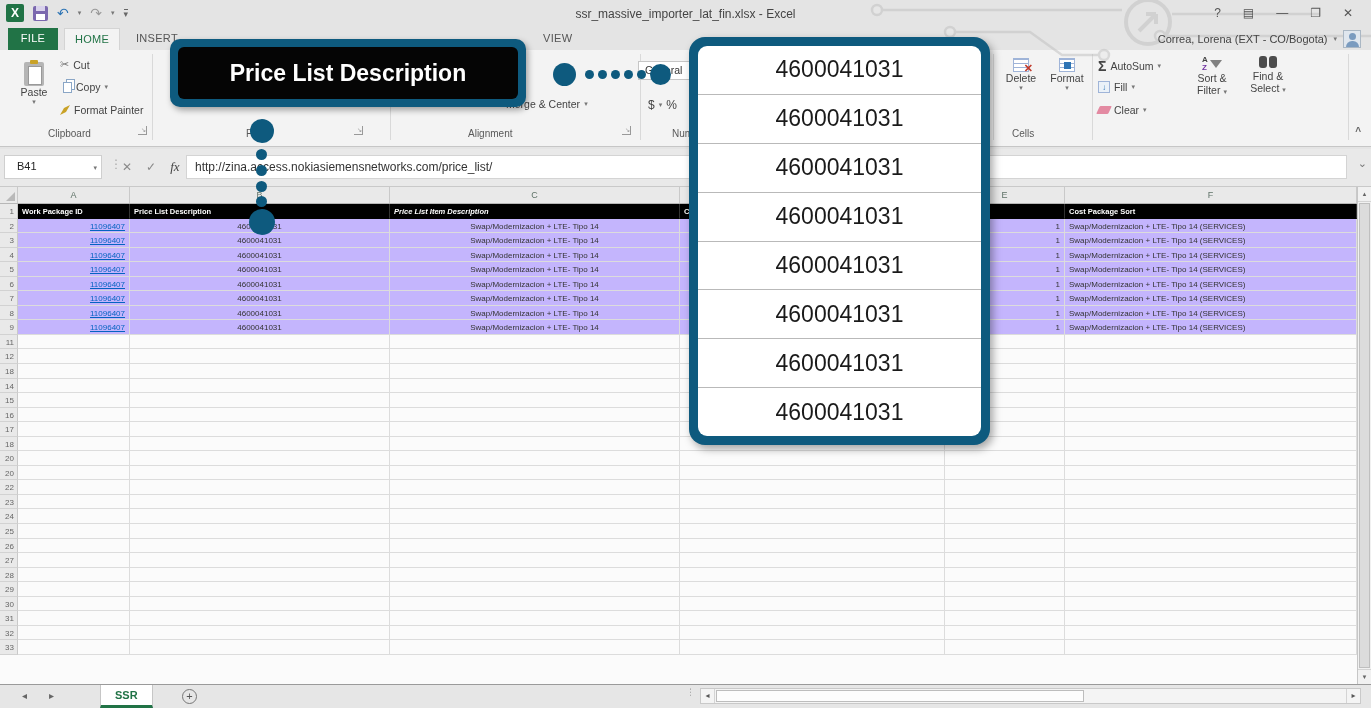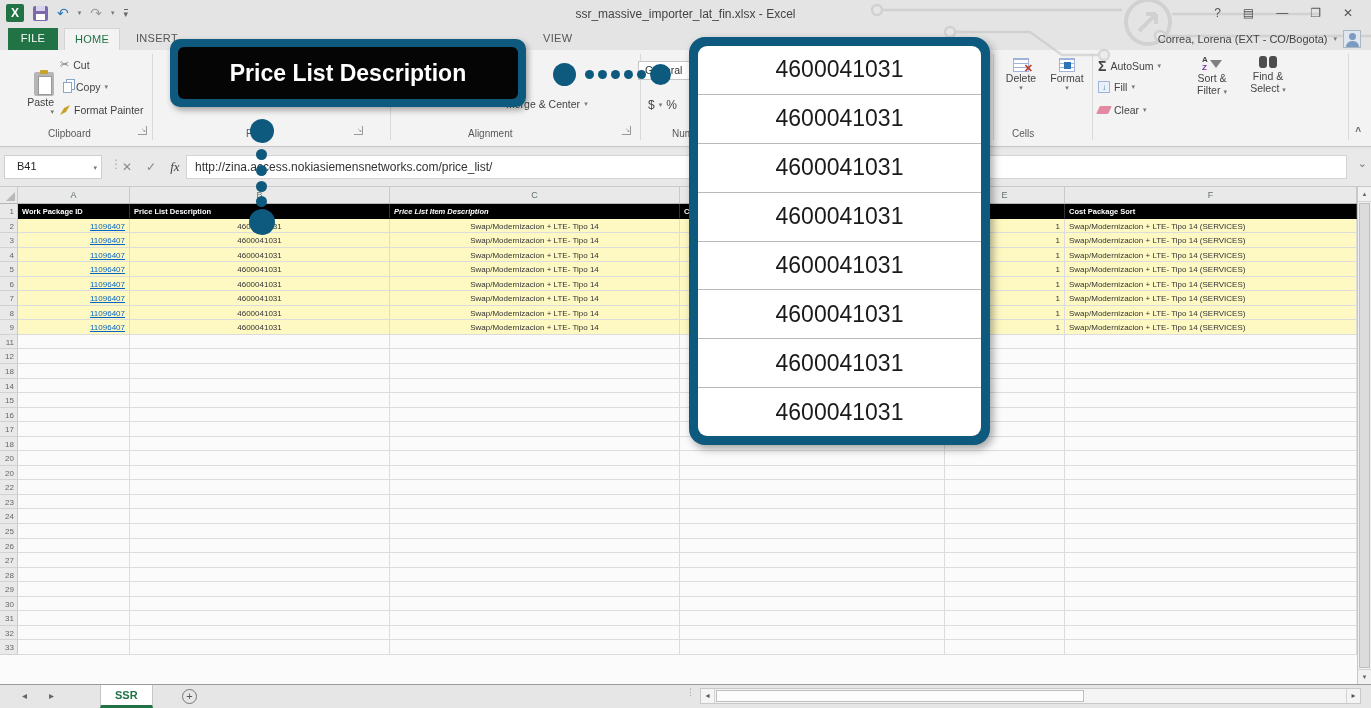--- a/index.html
+++ b/index.html
@@ -74,21 +74,21 @@
   .fbar-chev { position:absolute; right:4px; top:8px; color:#777; font-size:11px; }
   
   .sheet { position:absolute; left:0; top:187px; width:1357px; height:497px; background:#fbfbfb; overflow:hidden; }
   .col-strip { display:flex; height:17px; background:#e9e9e9; border-bottom:1px solid #b7b7b7; }
   .corner { width:18px; border-right:1px solid #c9c9c9; position:relative; }
   .corner:after { content:""; position:absolute; right:2px; bottom:2px; border-left:9px solid transparent; border-bottom:9px solid #b9b9b9; }
   .col-h { border-right:1px solid #c9c9c9; font-size:9px; color:#5f7368; text-align:center; line-height:16px; }
   .sh-row { display:flex; height:14.55px; }
   .gut { width:18px; background:#e9e9e9; border-right:1px solid #c9c9c9; border-bottom:1px solid #d2d2d2; font-size:8px; color:#666; text-align:right; padding:2px 3px 0 0; line-height:11px;}
   .cell { border-right:1px solid #dcdcdc; border-bottom:1px solid #dcdcdc; font-size:8px; padding:2px 4px 0 4px; white-space:nowrap; overflow:hidden; line-height:11px; background:#fbfbfb; }
-  .sh-row.data .cell { background:#fef9c3; }
+  .sh-row.data .cell { background:#c4b5fd; }
   .sh-row.hdr { background:#000; }
   .sh-row.hdr .cell { background:#000; color:#fff; font-weight:bold; border-right:1px solid #333; border-bottom:1px solid #000; font-size:7.5px; }
   .cell a { color:#0563c1; text-decoration:underline; }
   
   .vscroll { position:absolute; right:0; top:187px; width:14px; height:497px; background:#f1f1f1; border-left:1px solid #c6c6c6; }
   .vscroll .arr { height:15px; font-size:6px; color:#666; text-align:center; line-height:15px; background:#f1f1f1; border-bottom:1px solid #d4d4d4;}
   .vscroll .thumb { position:absolute; left:1px; right:1px; top:16px; bottom:16px; background:#dcdcdc; border:1px solid #bfbfbf; }
   .vscroll .arr.dn { position:absolute; bottom:0; left:0; right:0; border-top:1px solid #d4d4d4; border-bottom:none;}
   
   .tabbar { position:absolute; left:0; bottom:0; width:100%; height:24px; background:#e6e6e6; border-top:1px solid #9a9a9a; }
@@ -161,21 +161,21 @@
 
   <div class="tabrow">
     <div class="rtab file" style="left:8px;">FILE</div>
     <div class="rtab active" style="left:64px;">HOME</div>
     <div class="rtab" style="left:126px;">INSERT</div>
     <div class="rtab" style="left:533px;">VIEW</div>
   </div>
 
   <div class="ribbon">
 
-    <div class="rbtn-big" style="left:14px; top:22px; width:40px;align-items:flex-end;">
+    <div class="rbtn-big" style="left:14px; top:12px; width:40px;">
       <div class="clipboard-ic"></div>
       <span>Paste</span>
         <span class="mini-drop">▾</span>
     </div>
     <div class="rsmall" style="left:60px; top:8px;">
       <span class="scissors">✂</span>
       <span>Cut</span>
     </div>
     <div class="rsmall" style="left:60px; top:31px;">
       <span class="copy-ic"></span>

